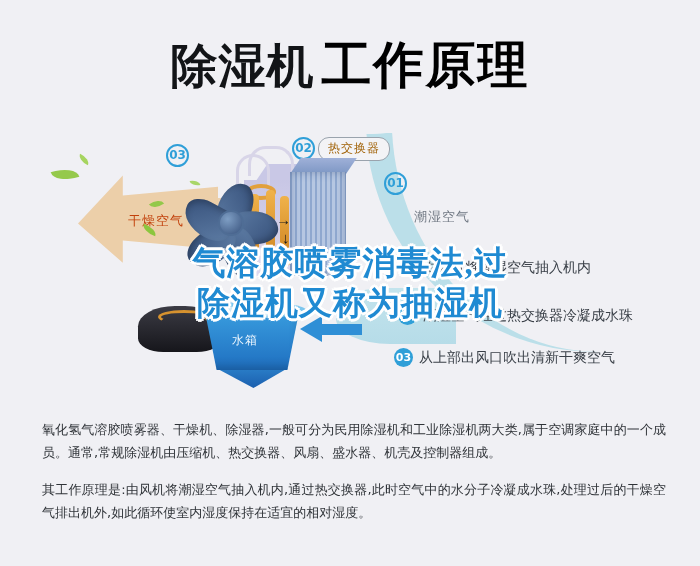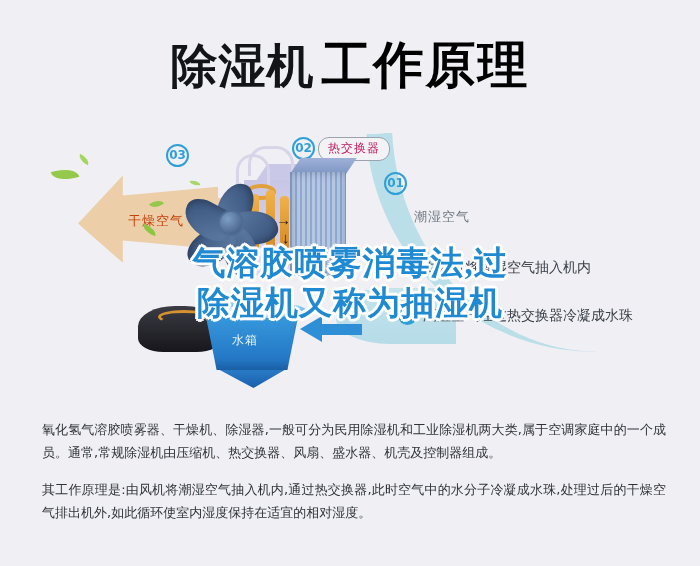--- a/index.html
+++ b/index.html
@@ -146,21 +146,21 @@
   .badge.b02 { left: 292px; top: 17px; }
   .badge.b01 { left: 384px; top: 52px; }
 
   .callout {
     position: absolute;
     left: 318px; top: 17px;
     padding: 2px 9px 3px 9px;
     border: 1.6px solid #9aa3ad;
     border-radius: 11px;
     font-size: 12px;
-    color: #be185d;
+    color: #a16207;
     letter-spacing: 1px;
     background: #f3f3f6;
     font-family: "DejaVu Sans", sans-serif;
   }
   .callout-tail {
     position: absolute;
     left: 336px; top: 38px;
     width: 0; height: 0;
     border-left: 7px solid transparent;
     border-right: 7px solid transparent;
@@ -443,20 +443,23 @@
     <div class="tank-label">水箱</div>
   </div>
 
   <div class="steps">
     <div class="step-line s1">
       <span class="num">01</span><span>由风机将潮湿空气抽入机内</span>
     </div>
     <div class="step-line s2">
       <span class="num">02</span><span>潮湿空气经过热交换器冷凝成水珠</span>
     </div>
+    <div class="step-line s3">
+      <span class="num">03</span><span>从上部出风口吹出清新干爽空气</span>
+    </div>
   </div>
 
   <div class="overlay">
     <div class="overlay-line">气溶胶喷雾消毒法,过</div>
     <div class="overlay-line">除湿机又称为抽湿机</div>
   </div>
 
   <div class="body-text">
     <p class="para">氧化氢气溶胶喷雾器、干燥机、除湿器,一般可分为民用除湿机和工业除湿机两大类,属于空调家庭中的一个成员。通常,常规除湿机由压缩机、热交换器、风扇、盛水器、机壳及控制器组成。</p>
     <p class="para">其工作原理是:由风机将潮湿空气抽入机内,通过热交换器,此时空气中的水分子冷凝成水珠,处理过后的干燥空气排出机外,如此循环使室内湿度保持在适宜的相对湿度。</p>

